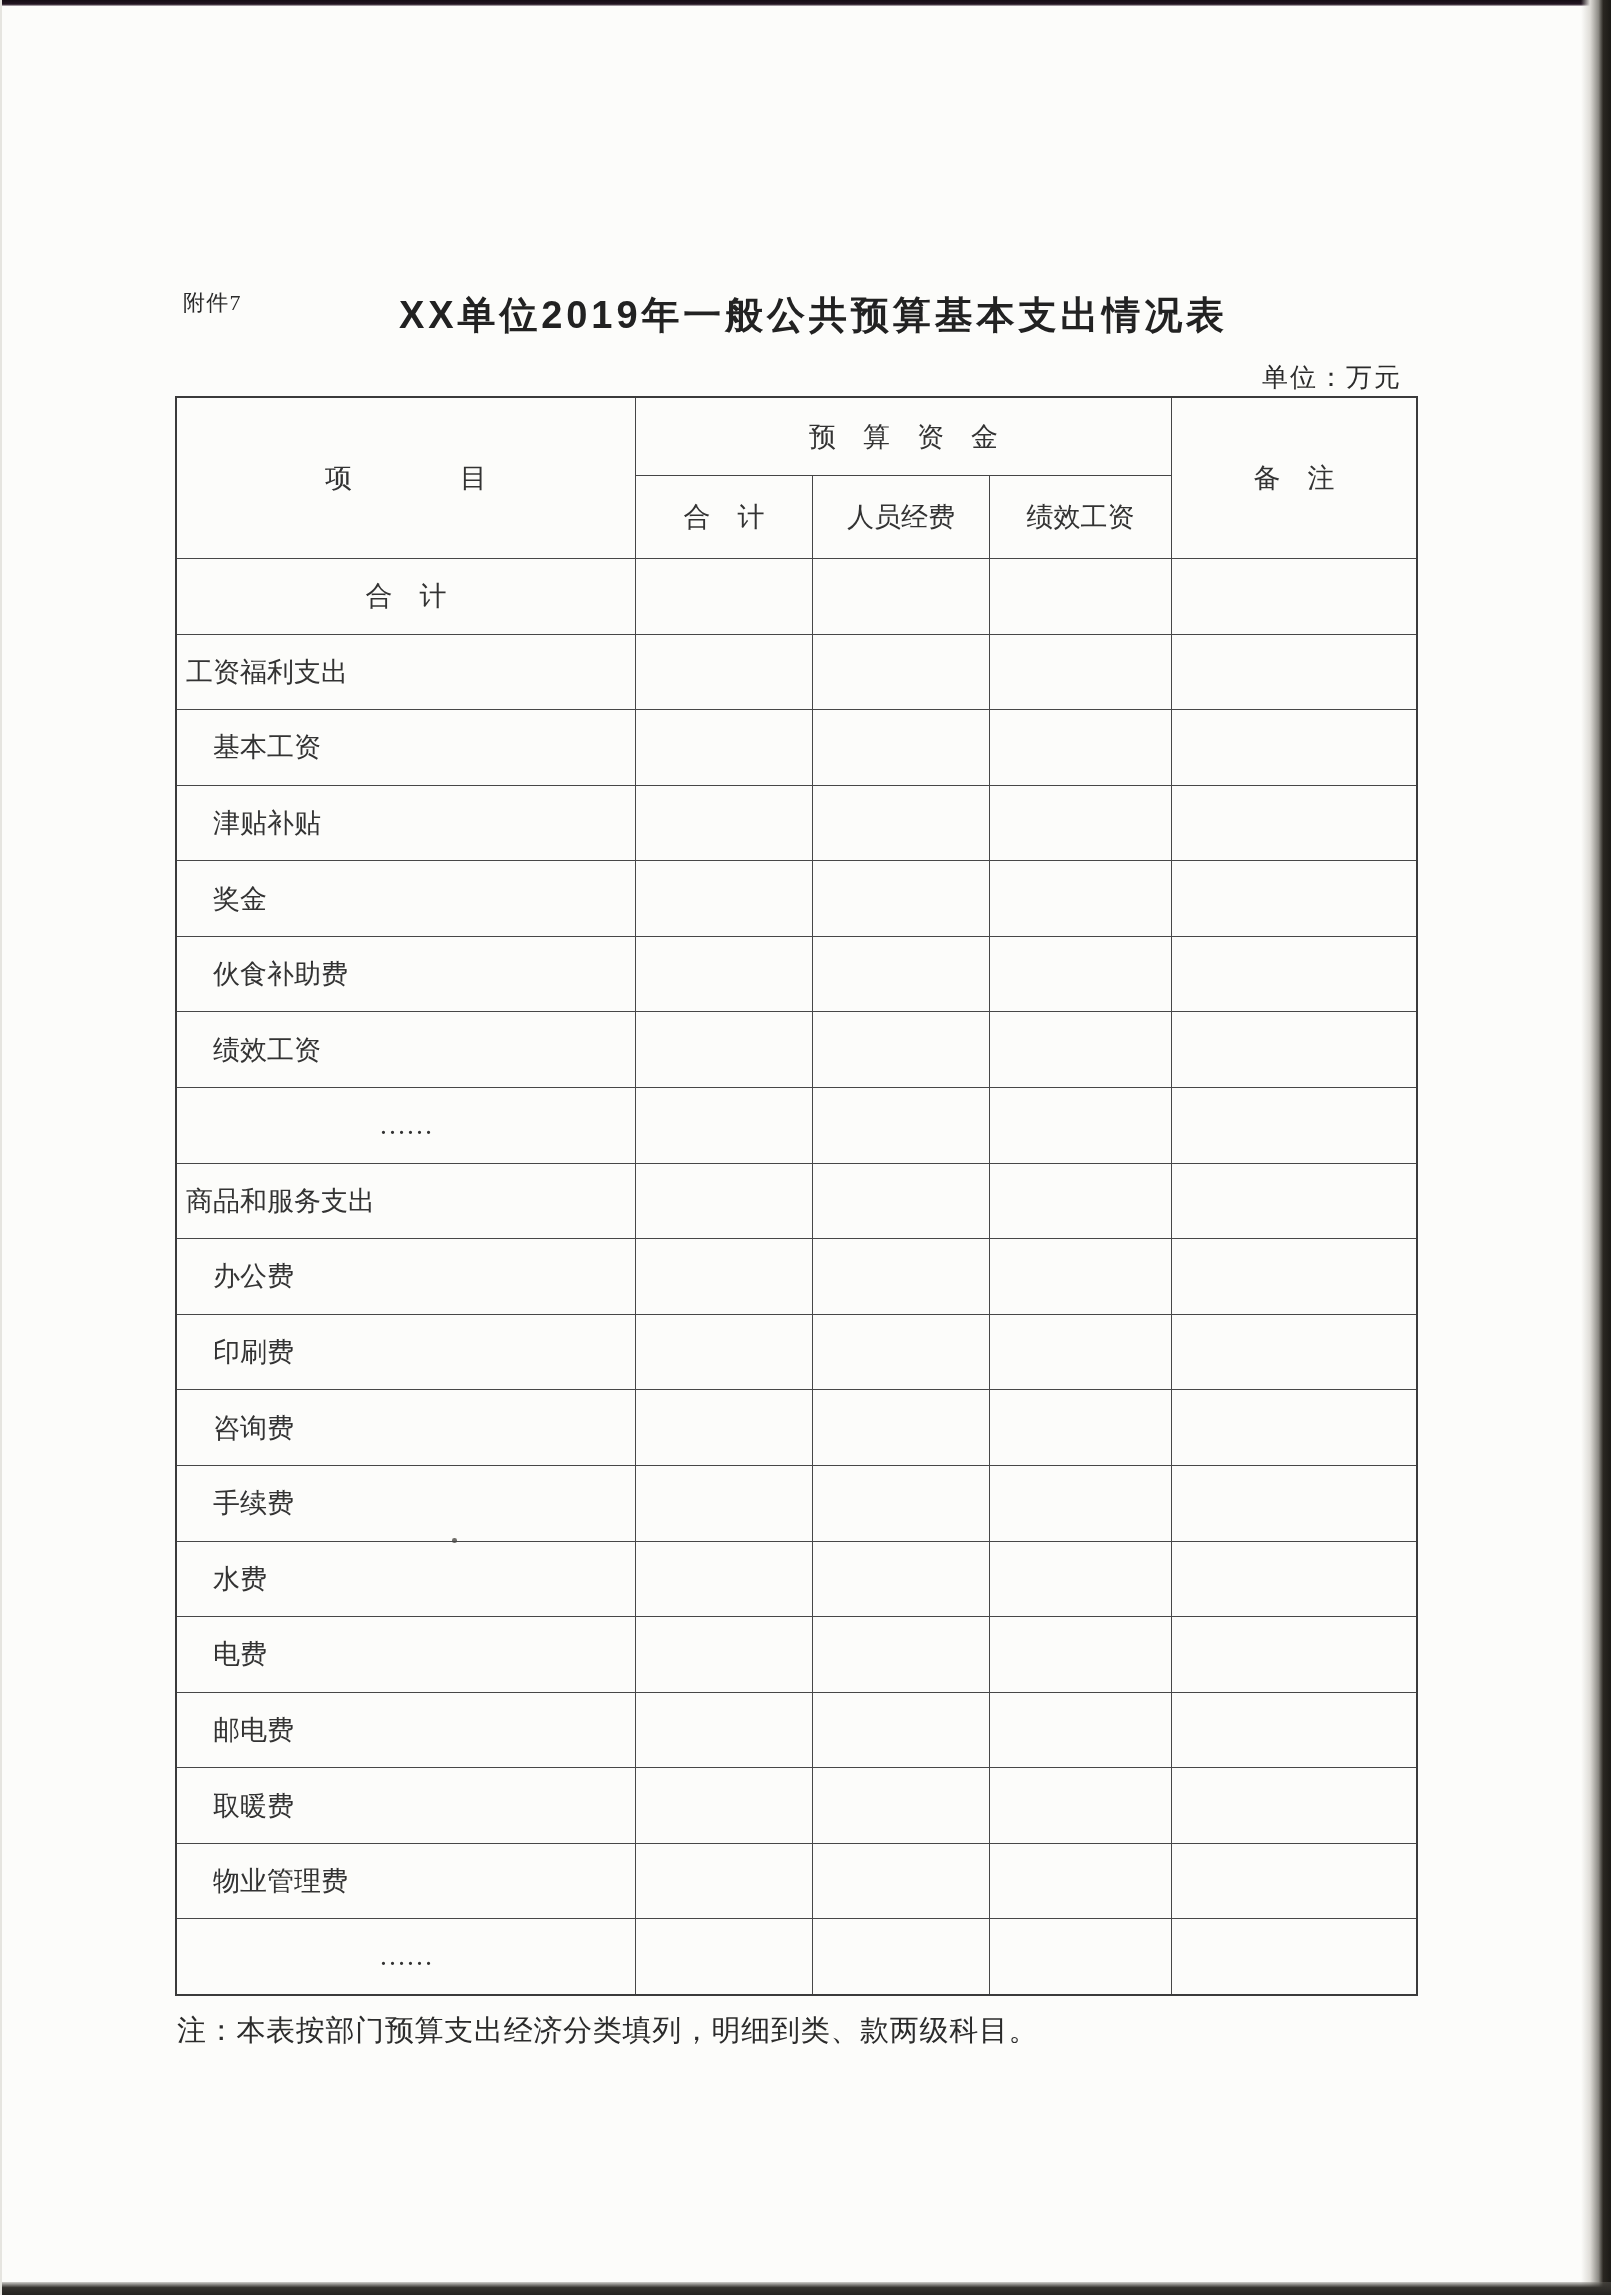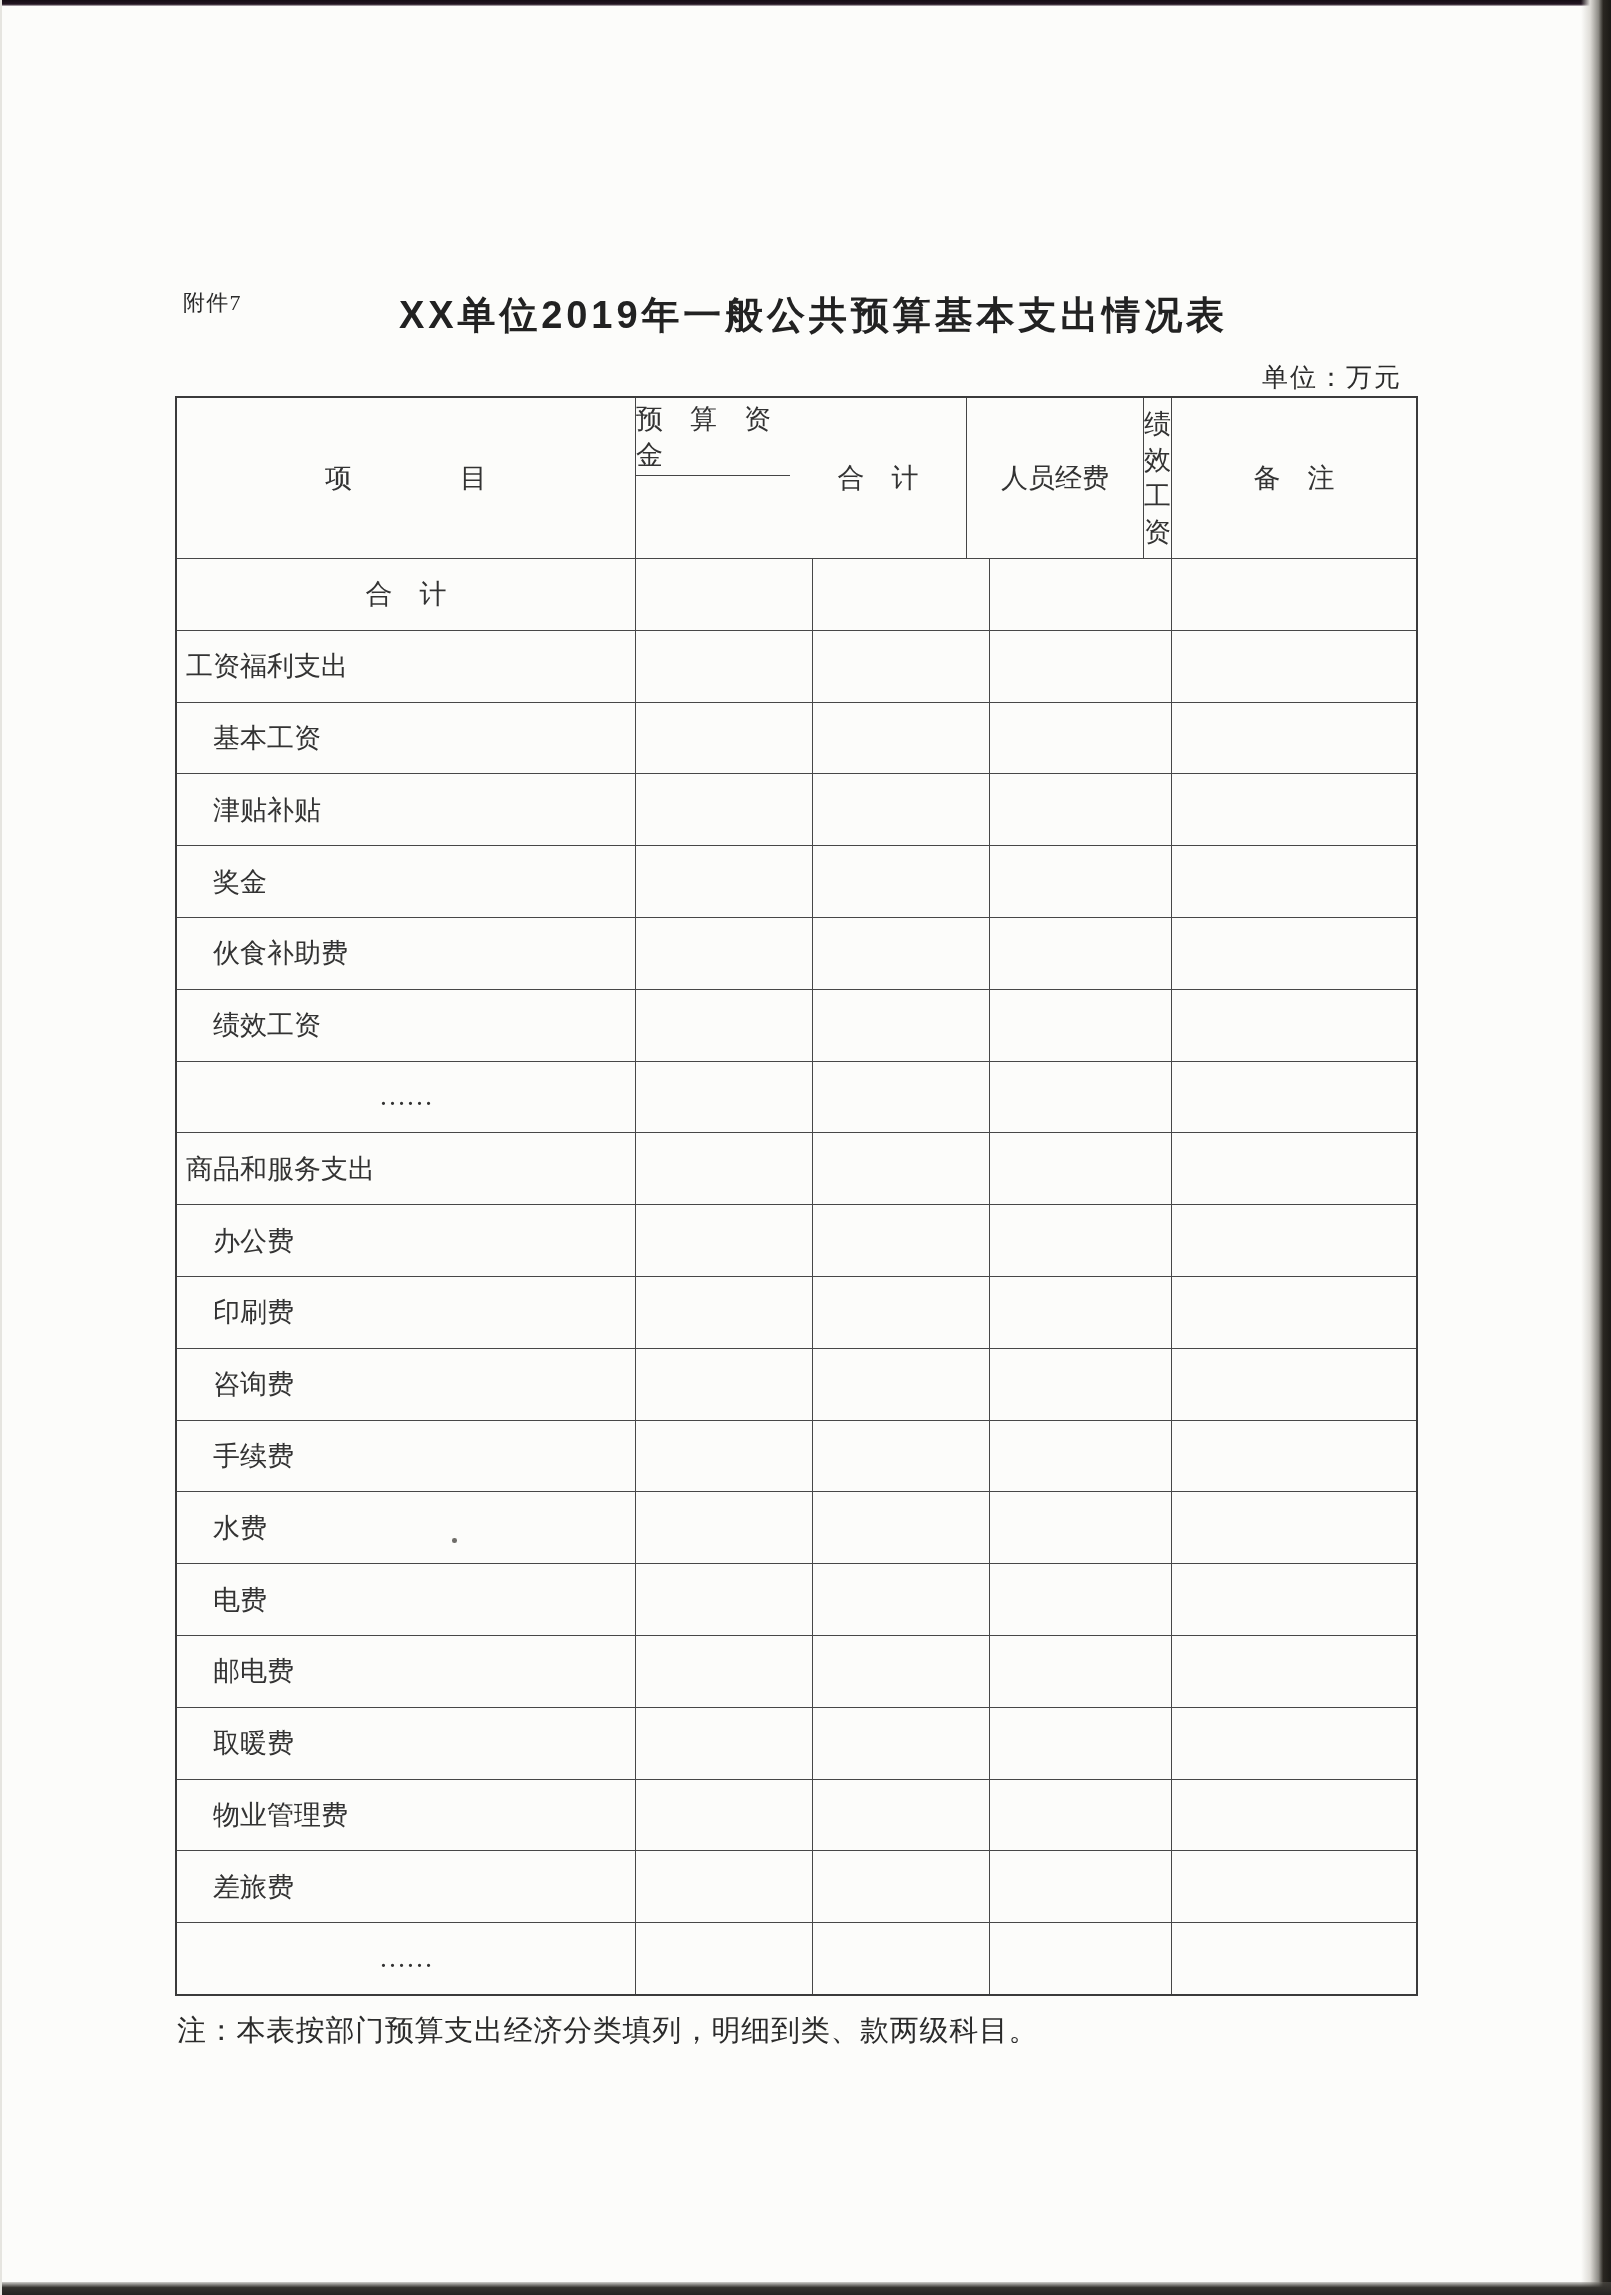--- a/index.html
+++ b/index.html
@@ -34,21 +34,21 @@
   
   .budget-table{
     position:absolute;left:175px;top:396px;width:1243px;height:1600px;
     border:2px solid #3b3b3b;box-sizing:border-box;
     display:flex;flex-direction:column;background:transparent;
   }
   .budget-table *{box-sizing:border-box;}
   .thead{flex:none;height:160px;display:flex;}
   .th{display:flex;align-items:center;justify-content:center;font-size:27px;color:#333;}
   .col-item-h{width:459px;border-right:1.3px solid #454545;}
-  .budget-group{width:536px;border-right:1.3px solid #454545;display:flex;flex-direction:row;}
+  .budget-group{width:536px;border-right:1.3px solid #454545;display:flex;flex-direction:column;}
   .budget-top{height:78px;border-bottom:1.3px solid #454545;}
   .budget-sub{flex:1;display:flex;}
   .col-total-h{width:177px;border-right:1.3px solid #454545;}
   .col-personnel-h{width:177px;border-right:1.3px solid #454545;}
   .col-public-h{flex:1;}
   .col-remark-h{flex:1;}
 
   .tbody{flex:1;display:flex;flex-direction:column;}
   .trow{flex:1;display:flex;border-top:1.3px solid #474747;}
   .td{display:flex;align-items:center;font-size:27px;color:#333;}
@@ -210,27 +210,20 @@
           <div class="td c3"></div>
         </div>
         <div class="trow">
           <div class="td label left indent1">物业管理费</div>
           <div class="td c0"></div>
           <div class="td c1"></div>
           <div class="td c2"></div>
           <div class="td c3"></div>
         </div>
         <div class="trow">
-          <div class="td label left indent1">差旅费</div>
-          <div class="td c0"></div>
-          <div class="td c1"></div>
-          <div class="td c2"></div>
-          <div class="td c3"></div>
-        </div>
-        <div class="trow">
           <div class="td label center">……</div>
           <div class="td c0"></div>
           <div class="td c1"></div>
           <div class="td c2"></div>
           <div class="td c3"></div>
         </div>
       </div>
   </div>
 
   <div class="note">注：本表按部门预算支出经济分类填列，明细到类、款两级科目。</div>

